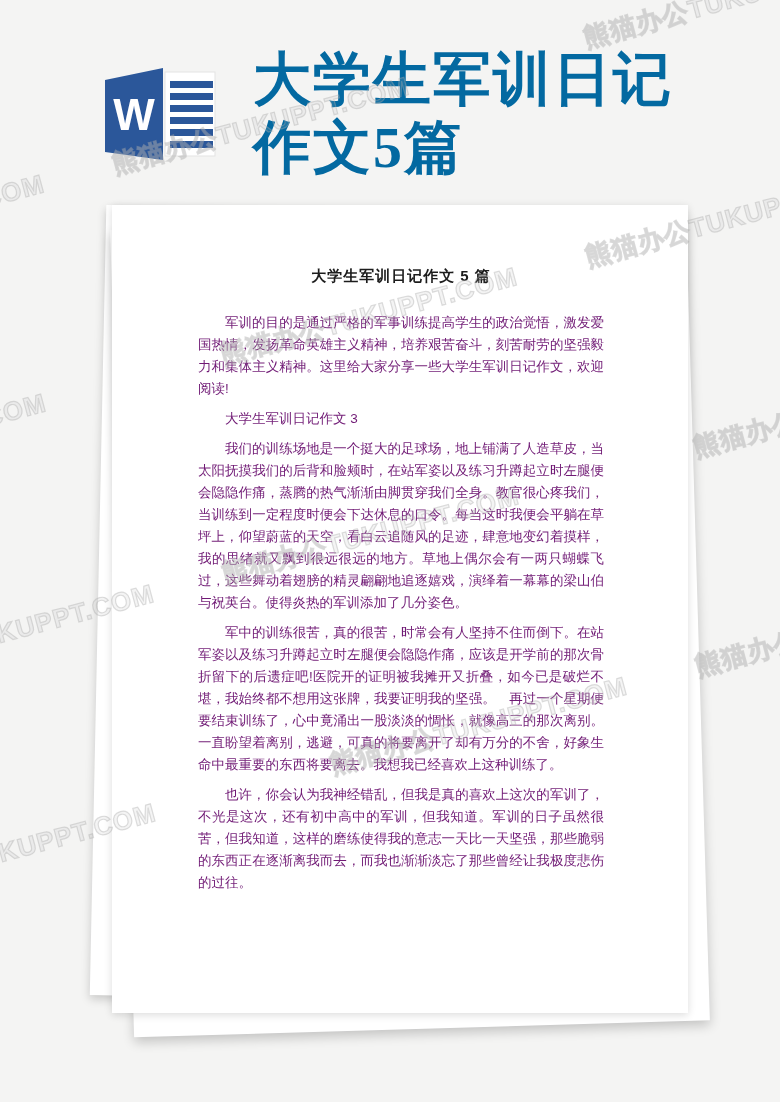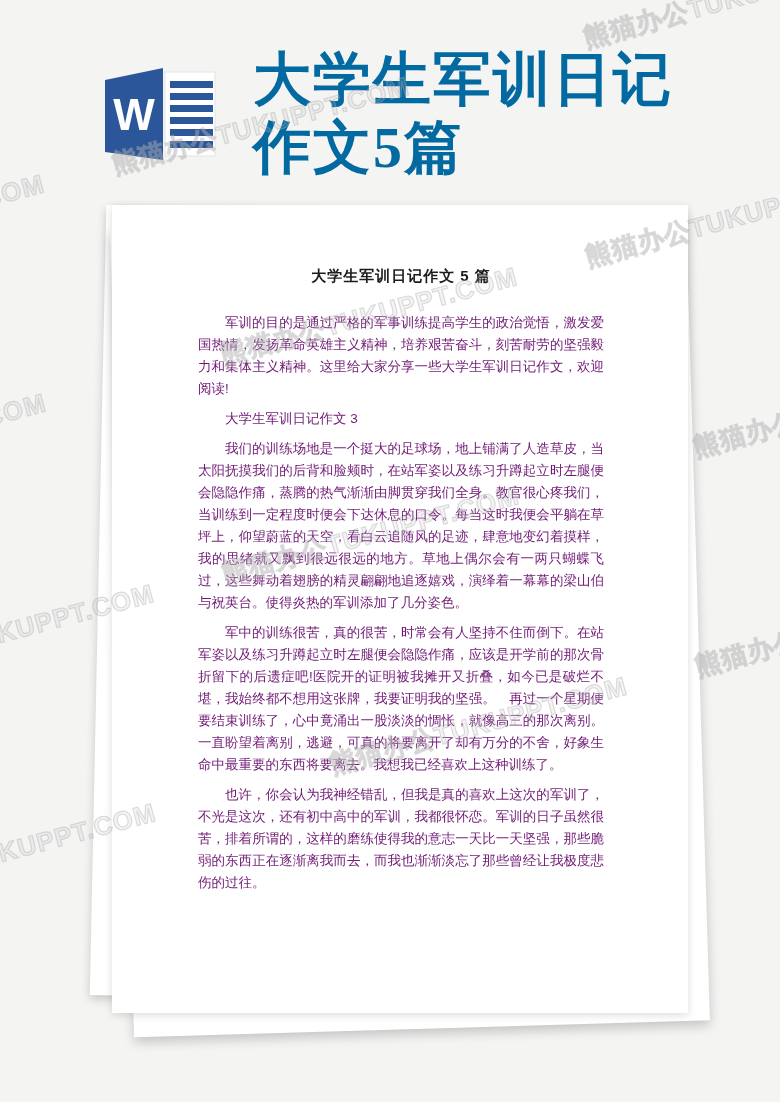--- a/index.html
+++ b/index.html
@@ -97,21 +97,21 @@
 
   <div class="sheet sheet-left"></div>
   <div class="sheet sheet-bottom"></div>
 
   <div class="sheet sheet-main">
     <h2 class="doc-title">大学生军训日记作文 5 篇</h2>
     <p class="doc-para">军训的目的是通过严格的军事训练提高学生的政治觉悟，激发爱国热情，发扬革命英雄主义精神，培养艰苦奋斗，刻苦耐劳的坚强毅力和集体主义精神。这里给大家分享一些大学生军训日记作文，欢迎阅读!</p>
     <p class="doc-para">大学生军训日记作文 3</p>
     <p class="doc-para">我们的训练场地是一个挺大的足球场，地上铺满了人造草皮，当太阳抚摸我们的后背和脸颊时，在站军姿以及练习升蹲起立时左腿便会隐隐作痛，蒸腾的热气渐渐由脚贯穿我们全身。教官很心疼我们，当训练到一定程度时便会下达休息的口令。每当这时我便会平躺在草坪上，仰望蔚蓝的天空，看白云追随风的足迹，肆意地变幻着摸样，我的思绪就又飘到很远很远的地方。草地上偶尔会有一两只蝴蝶飞过，这些舞动着翅膀的精灵翩翩地追逐嬉戏，演绎着一幕幕的梁山伯与祝英台。使得炎热的军训添加了几分姿色。</p>
     <p class="doc-para">军中的训练很苦，真的很苦，时常会有人坚持不住而倒下。在站军姿以及练习升蹲起立时左腿便会隐隐作痛，应该是开学前的那次骨折留下的后遗症吧!医院开的证明被我摊开又折叠，如今已是破烂不堪，我始终都不想用这张牌，我要证明我的坚强。　再过一个星期便要结束训练了，心中竟涌出一股淡淡的惆怅，就像高三的那次离别。一直盼望着离别，逃避，可真的将要离开了却有万分的不舍，好象生命中最重要的东西将要离去。我想我已经喜欢上这种训练了。</p>
-    <p class="doc-para">也许，你会认为我神经错乱，但我是真的喜欢上这次的军训了，不光是这次，还有初中高中的军训，我都很怀恋。军训的日子虽然很苦，排着所谓的，这样的磨练使得我的意志一天比一天坚强，那些脆弱的东西正在逐渐离我而去，而我也渐渐淡忘了那些曾经让我极度悲伤的过往。</p>
+    <p class="doc-para">也许，你会认为我神经错乱，但我是真的喜欢上这次的军训了，不光是这次，还有初中高中的军训，但我知道。军训的日子虽然很苦，但我知道，这样的磨练使得我的意志一天比一天坚强，那些脆弱的东西正在逐渐离我而去，而我也渐渐淡忘了那些曾经让我极度悲伤的过往。</p>
   </div>
 
   <div class="wm-layer">
     <span class="wm-text">熊猫办公TUKUPPT.COM</span>
     <span class="wm-text">熊猫办公TUKUPPT.COM</span>
     <span class="wm-text">熊猫办公TUKUPPT.COM</span>
     <span class="wm-text">熊猫办公TUKUPPT.COM</span>
     <span class="wm-text">熊猫办公TUKUPPT.COM</span>
     <span class="wm-text">熊猫办公TUKUPPT.COM</span>
     <span class="wm-text">熊猫办公TUKUPPT.COM</span>

